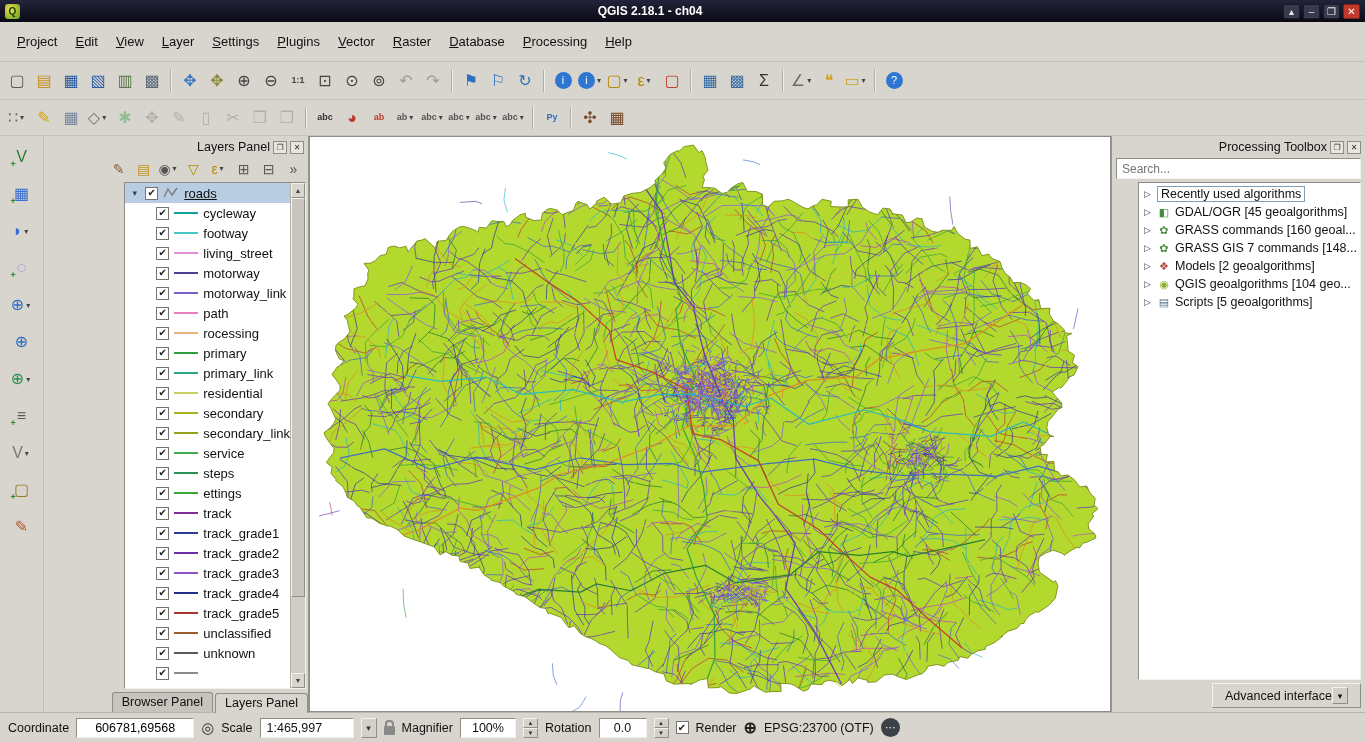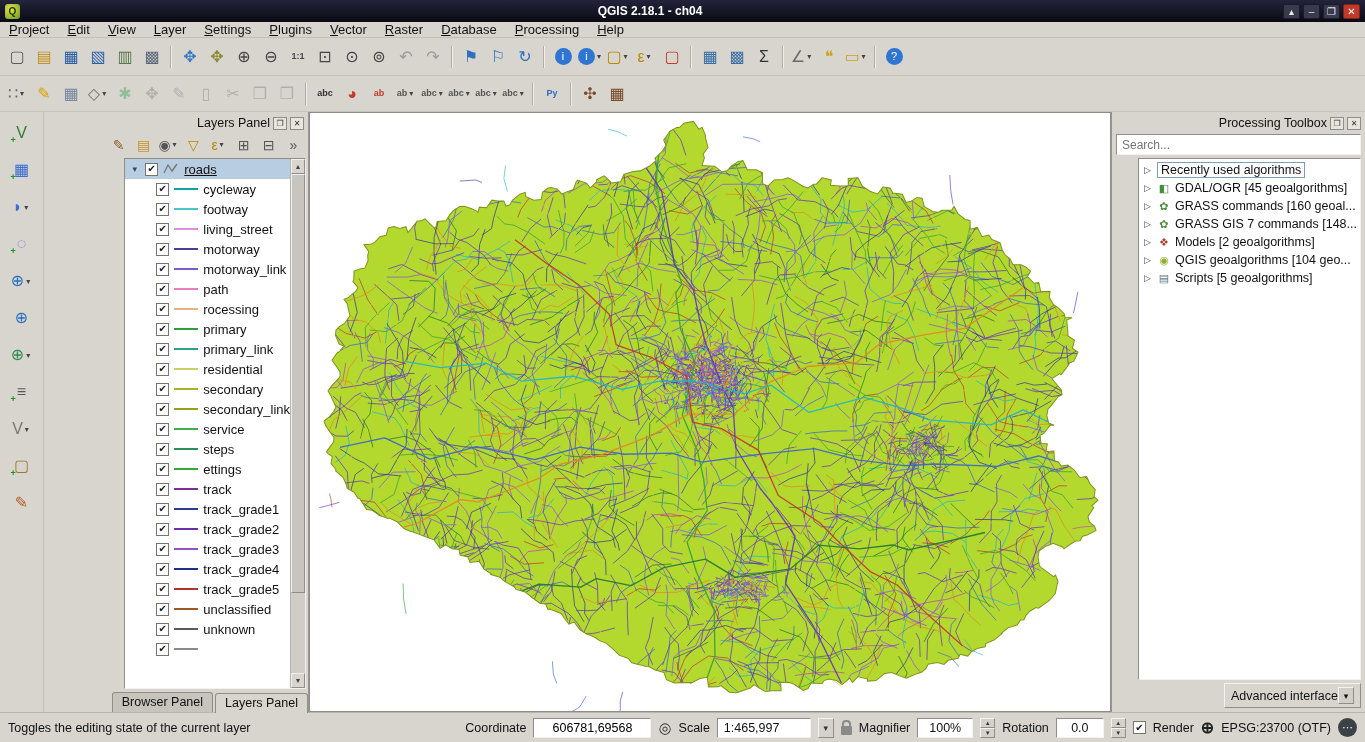--- a/index.html
+++ b/index.html
@@ -8,21 +8,21 @@
     font-family:"Liberation Sans",sans-serif;font-size:13px;color:#111;position:relative;}
   
   .titlebar{height:22px;background:linear-gradient(#23233c,#0a0a14);color:#fff;display:flex;align-items:center;padding:0 5px;flex:0 0 auto;}
   .app-icon{width:15px;height:15px;border-radius:3px;background:radial-gradient(circle at 35% 35%,#f2e04a,#5f9c1e);
     display:flex;align-items:center;justify-content:center;color:#12400c;font-weight:bold;font-size:10px;}
   .titlebar .title{flex:1;text-align:center;font-weight:bold;font-size:12px;}
   .tb-ctrl{width:17px;height:15px;margin-left:3px;display:inline-flex;align-items:center;justify-content:center;
     color:#e8e8e8;font-size:10px;background:#3a3a4e;border:1px solid #1c1c28;border-radius:2px;line-height:1;}
   .tb-ctrl.close{background:#c0392b;border-color:#7d241a;color:#fff;}
   
-  .menubar{height:16px;display:flex;align-items:center;background:#d8d5cf;border-bottom:1px solid #c2bfb9;flex:0 0 auto;}
+  .menubar{height:40px;display:flex;align-items:center;padding-left:8px;background:#d8d5cf;border-bottom:1px solid #c2bfb9;flex:0 0 auto;}
   .menu-item{padding:3px 9px;white-space:nowrap;}
   
   .toolbar{display:flex;align-items:center;padding:2px 4px;background:#d8d5cf;border-bottom:1px solid #c6c3bd;gap:1px;overflow:hidden;flex:0 0 auto;}
   .toolbar.row1{height:38px;}
   .toolbar.row2{height:36px;}
   .tb-btn{position:relative;min-width:26px;height:26px;display:inline-flex;align-items:center;justify-content:center;
     border:1px solid transparent;border-radius:2px;flex:0 0 auto;}
   .tb-btn.disabled{opacity:.4;}
   .tb-glyph{font-size:16px;line-height:1;}
   .tb-glyph.small{font-size:9px;font-weight:bold;}
@@ -70,21 +70,21 @@
   .map-area svg{display:block;width:100%;height:100%;}
   
   .pt-search{margin:3px 4px;height:21px;border:1px solid;border-color:#8f8d88 #f4f2ee #f4f2ee #8f8d88;background:#fff;
     font-size:12px;padding:0 5px;font-family:"Liberation Sans",sans-serif;color:#333;width:calc(100% - 8px);flex:0 0 auto;}
   .pt-tree{flex:1;background:#fff;border:1px solid;border-color:#8f8d88 #f4f2ee #f4f2ee #8f8d88;margin:0 4px;overflow:hidden;min-height:0;padding-top:2px;}
   .pt-row{height:18px;display:flex;align-items:center;font-size:12.5px;gap:4px;padding:0 3px;white-space:nowrap;}
   .pt-icon{font-size:11px;width:14px;text-align:center;flex:0 0 auto;}
   .pt-label.focused{border:1px solid #7f9db9;padding:0 3px;}
   .pt-footer{height:25px;margin:3px 4px 4px;display:flex;flex:0 0 auto;}
   .combo{flex:1;display:flex;align-items:center;border:1px solid;border-color:#f4f2ee #8f8d88 #8f8d88 #f4f2ee;background:#d8d5cf;
-    padding:0 6px;font-size:12.5px;}
+    padding:0 12px;font-size:12.5px;}
   .combo .dd-box{margin-left:auto;width:16px;height:17px;display:flex;align-items:center;justify-content:center;font-size:9px;
     border:1px solid;border-color:#f4f2ee #8f8d88 #8f8d88 #f4f2ee;background:#d2cfc9;}
   
   .statusbar{height:30px;display:flex;align-items:center;gap:7px;padding:0 8px;background:#d8d5cf;border-top:1px solid #b8b5af;
     font-size:12.5px;flex:0 0 auto;white-space:nowrap;}
   .sb-hint{flex:1;overflow:hidden;text-overflow:ellipsis;}
   .sb-input{height:20px;border:1px solid;border-color:#8f8d88 #f4f2ee #f4f2ee #8f8d88;background:#fff;display:inline-flex;
     align-items:center;justify-content:center;padding:0 6px;font-size:12.5px;font-family:"Liberation Sans",sans-serif;}
   input.sb-input{width:118px;text-align:center;}
   .scale-box{width:94px;justify-content:flex-start;}
@@ -755,21 +755,20 @@
         <div class="combo">
           <span>Advanced interface</span>
           <span class="dd-box">▾</span>
         </div>
       </div>
     </div>
 
   </div>
 
   <div class="statusbar">
-    <span class="sb-hint">Toggles the editing state of the current layer</span>
     <span>Coordinate</span>
     <input class="sb-input" value="606781,69568" style="">
     <span style="font-size:15px;color:#333;">◎</span>
     <span>Scale</span>
     <span class="sb-input scale-box">1:465,997</span>
     <span class="dd-btn">▾</span>
     <span class="lock"></span>
     <span>Magnifier</span>
     <span class="sb-input mag-box">100%</span>
     <span class="spin">

